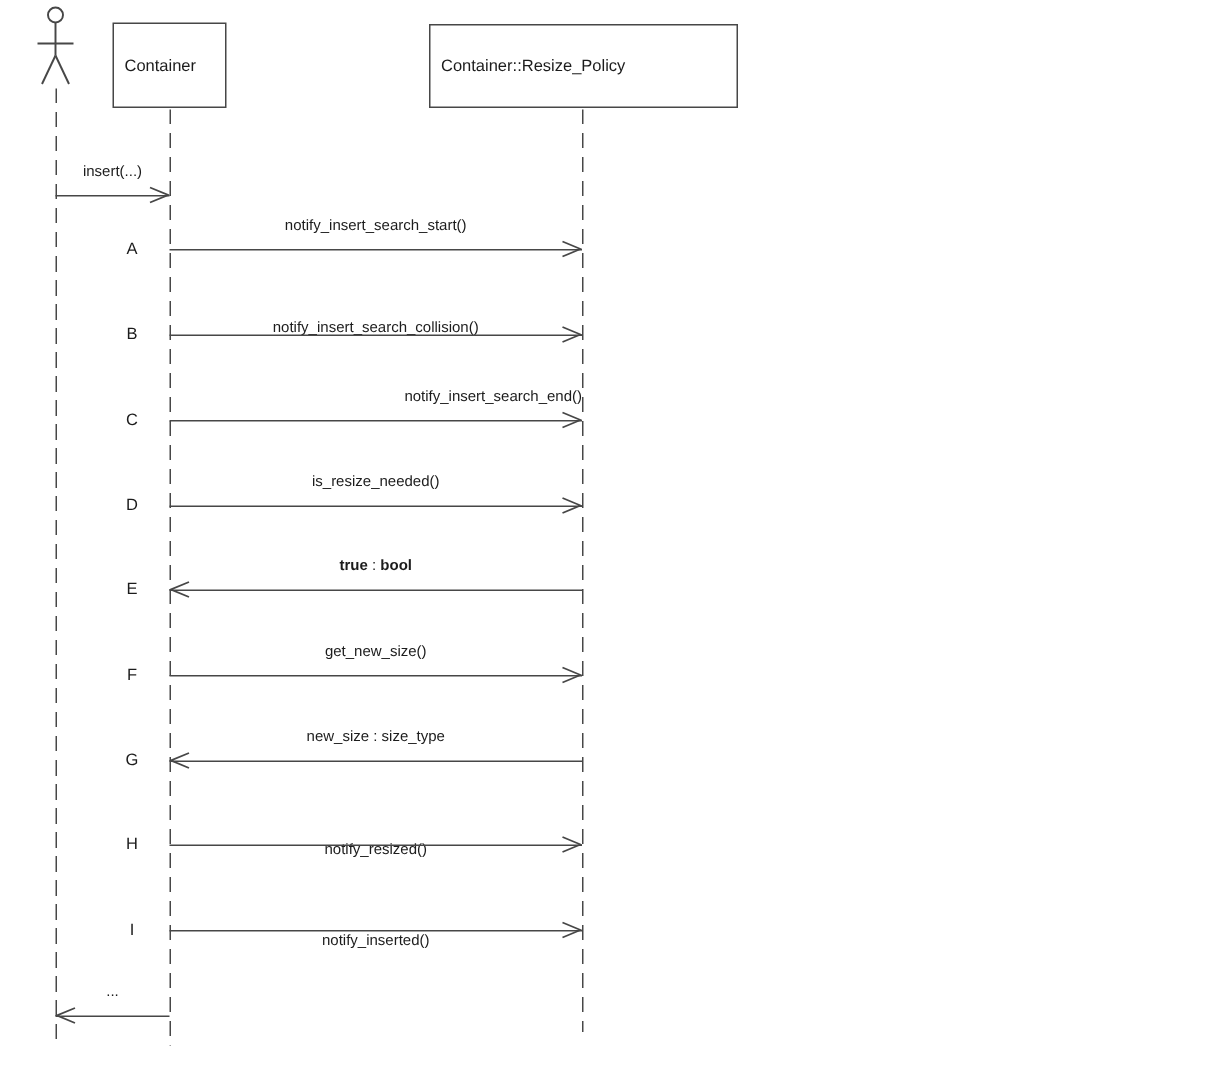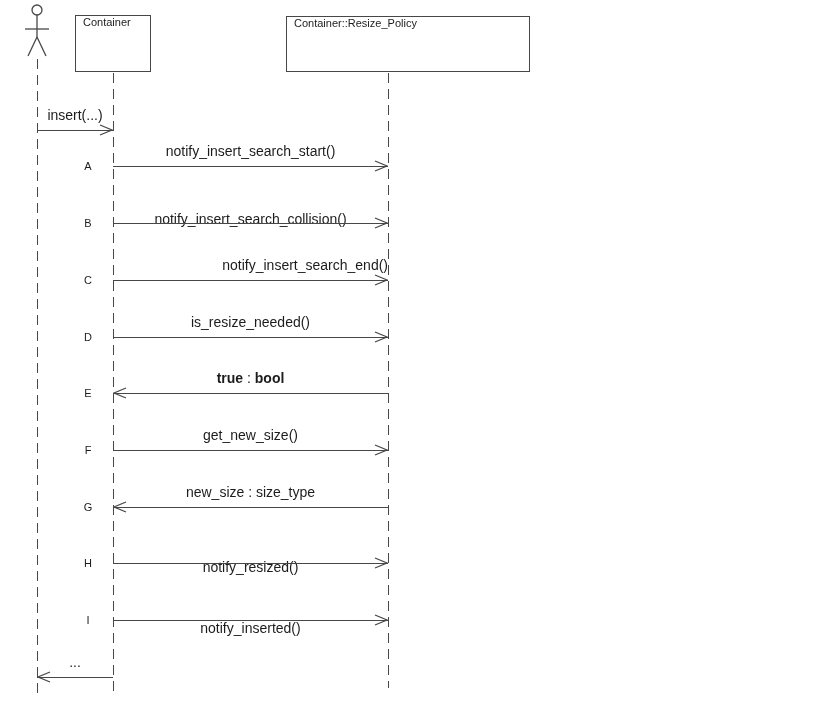--- a/index.html
+++ b/index.html
@@ -24,42 +24,42 @@
     stroke: var(--line);
     stroke-width: 1.3;
     fill: none;
   }
   .participant-box {
     position: absolute;
     box-sizing: border-box;
     border: 1.5px solid var(--line);
     background: #ffffff;
     display: flex;
-    align-items: flex-start;
+    align-items: center;
     padding-left: 7px;
     font-size: 11px;
     color: var(--text);
     white-space: nowrap;
   }
   #box-container { left: 75px; top: 15px; width: 76px; height: 57px; }
-  #box-resize-policy { left: 286px; top: 16px; width: 244px; height: 56px; }
+  #box-resize-policy { left: 286px; top: 16px; width: 206px; height: 56px; }
   .lifeline {
     position: absolute;
     width: 1px;
     background: repeating-linear-gradient(to bottom, var(--line) 0px, var(--line) 10px, transparent 10px, transparent 16px);
   }
   #lifeline-user { left: 37px; top: 59px; height: 638px; }
   #lifeline-container { left: 113px; top: 73px; height: 624px; }
   #lifeline-resize-policy { left: 388px; top: 73px; height: 615px; }
   .msg-label {
     position: absolute;
     height: 14px;
     line-height: 14px;
     text-align: center;
-    font-size: 14px;
+    font-size: 10px;
     color: var(--text);
     white-space: nowrap;
   }
   .msg-line {
     position: absolute;
     height: 1px;
     background: var(--line);
   }
   .arrowhead {
     position: absolute;

